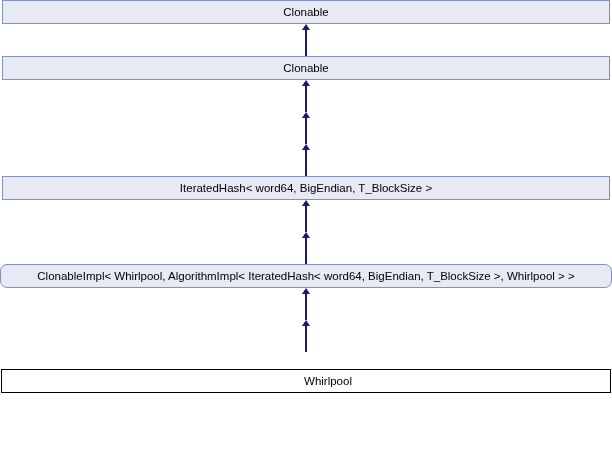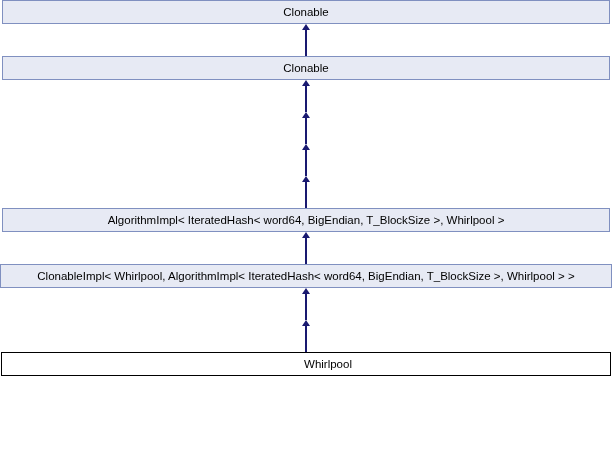--- a/index.html
+++ b/index.html
@@ -26,23 +26,23 @@
     margin: 0 2px;
     background: var(--node-fill);
     border: 1px solid var(--node-border);
     color: var(--text);
     font-size: 11.5px;
     line-height: 22px;
     text-align: center;
     white-space: nowrap;
     flex: 0 0 auto;
   }
-  .node.wide { margin: 0; }
+  .node.wide { margin: 0; border-radius: 7px; }
   .node.main {
-    margin: 0 1px;
+    margin: 17px 1px;
     background: var(--highlight-fill);
     border-color: var(--highlight-border);
     padding-left: 44px;
   }
   .edge {
     position: relative;
     height: 32px;
     flex: 0 0 auto;
   }
   .edge .arrow-line {
@@ -88,27 +88,27 @@
     <div class="arrow-head"></div>
     <div class="arrow-line"></div>
   </div>
 
 
   <div class="edge">
     <div class="arrow-head"></div>
     <div class="arrow-line"></div>
   </div>
 
+  <div class="node">IteratedHash&lt; word64, BigEndian, T_BlockSize &gt;</div>
 
   <div class="edge">
     <div class="arrow-head"></div>
     <div class="arrow-line"></div>
   </div>
 
-  <div class="node">AlgorithmImpl&lt; IteratedHash&lt; word64, BigEndian, T_BlockSize &gt;, Whirlpool &gt;</div>
 
   <div class="edge">
     <div class="arrow-head"></div>
     <div class="arrow-line"></div>
   </div>
 
   <div class="node wide">ClonableImpl&lt; Whirlpool, AlgorithmImpl&lt; IteratedHash&lt; word64, BigEndian, T_BlockSize &gt;, Whirlpool &gt; &gt;</div>
 
   <div class="edge">
     <div class="arrow-head"></div>

